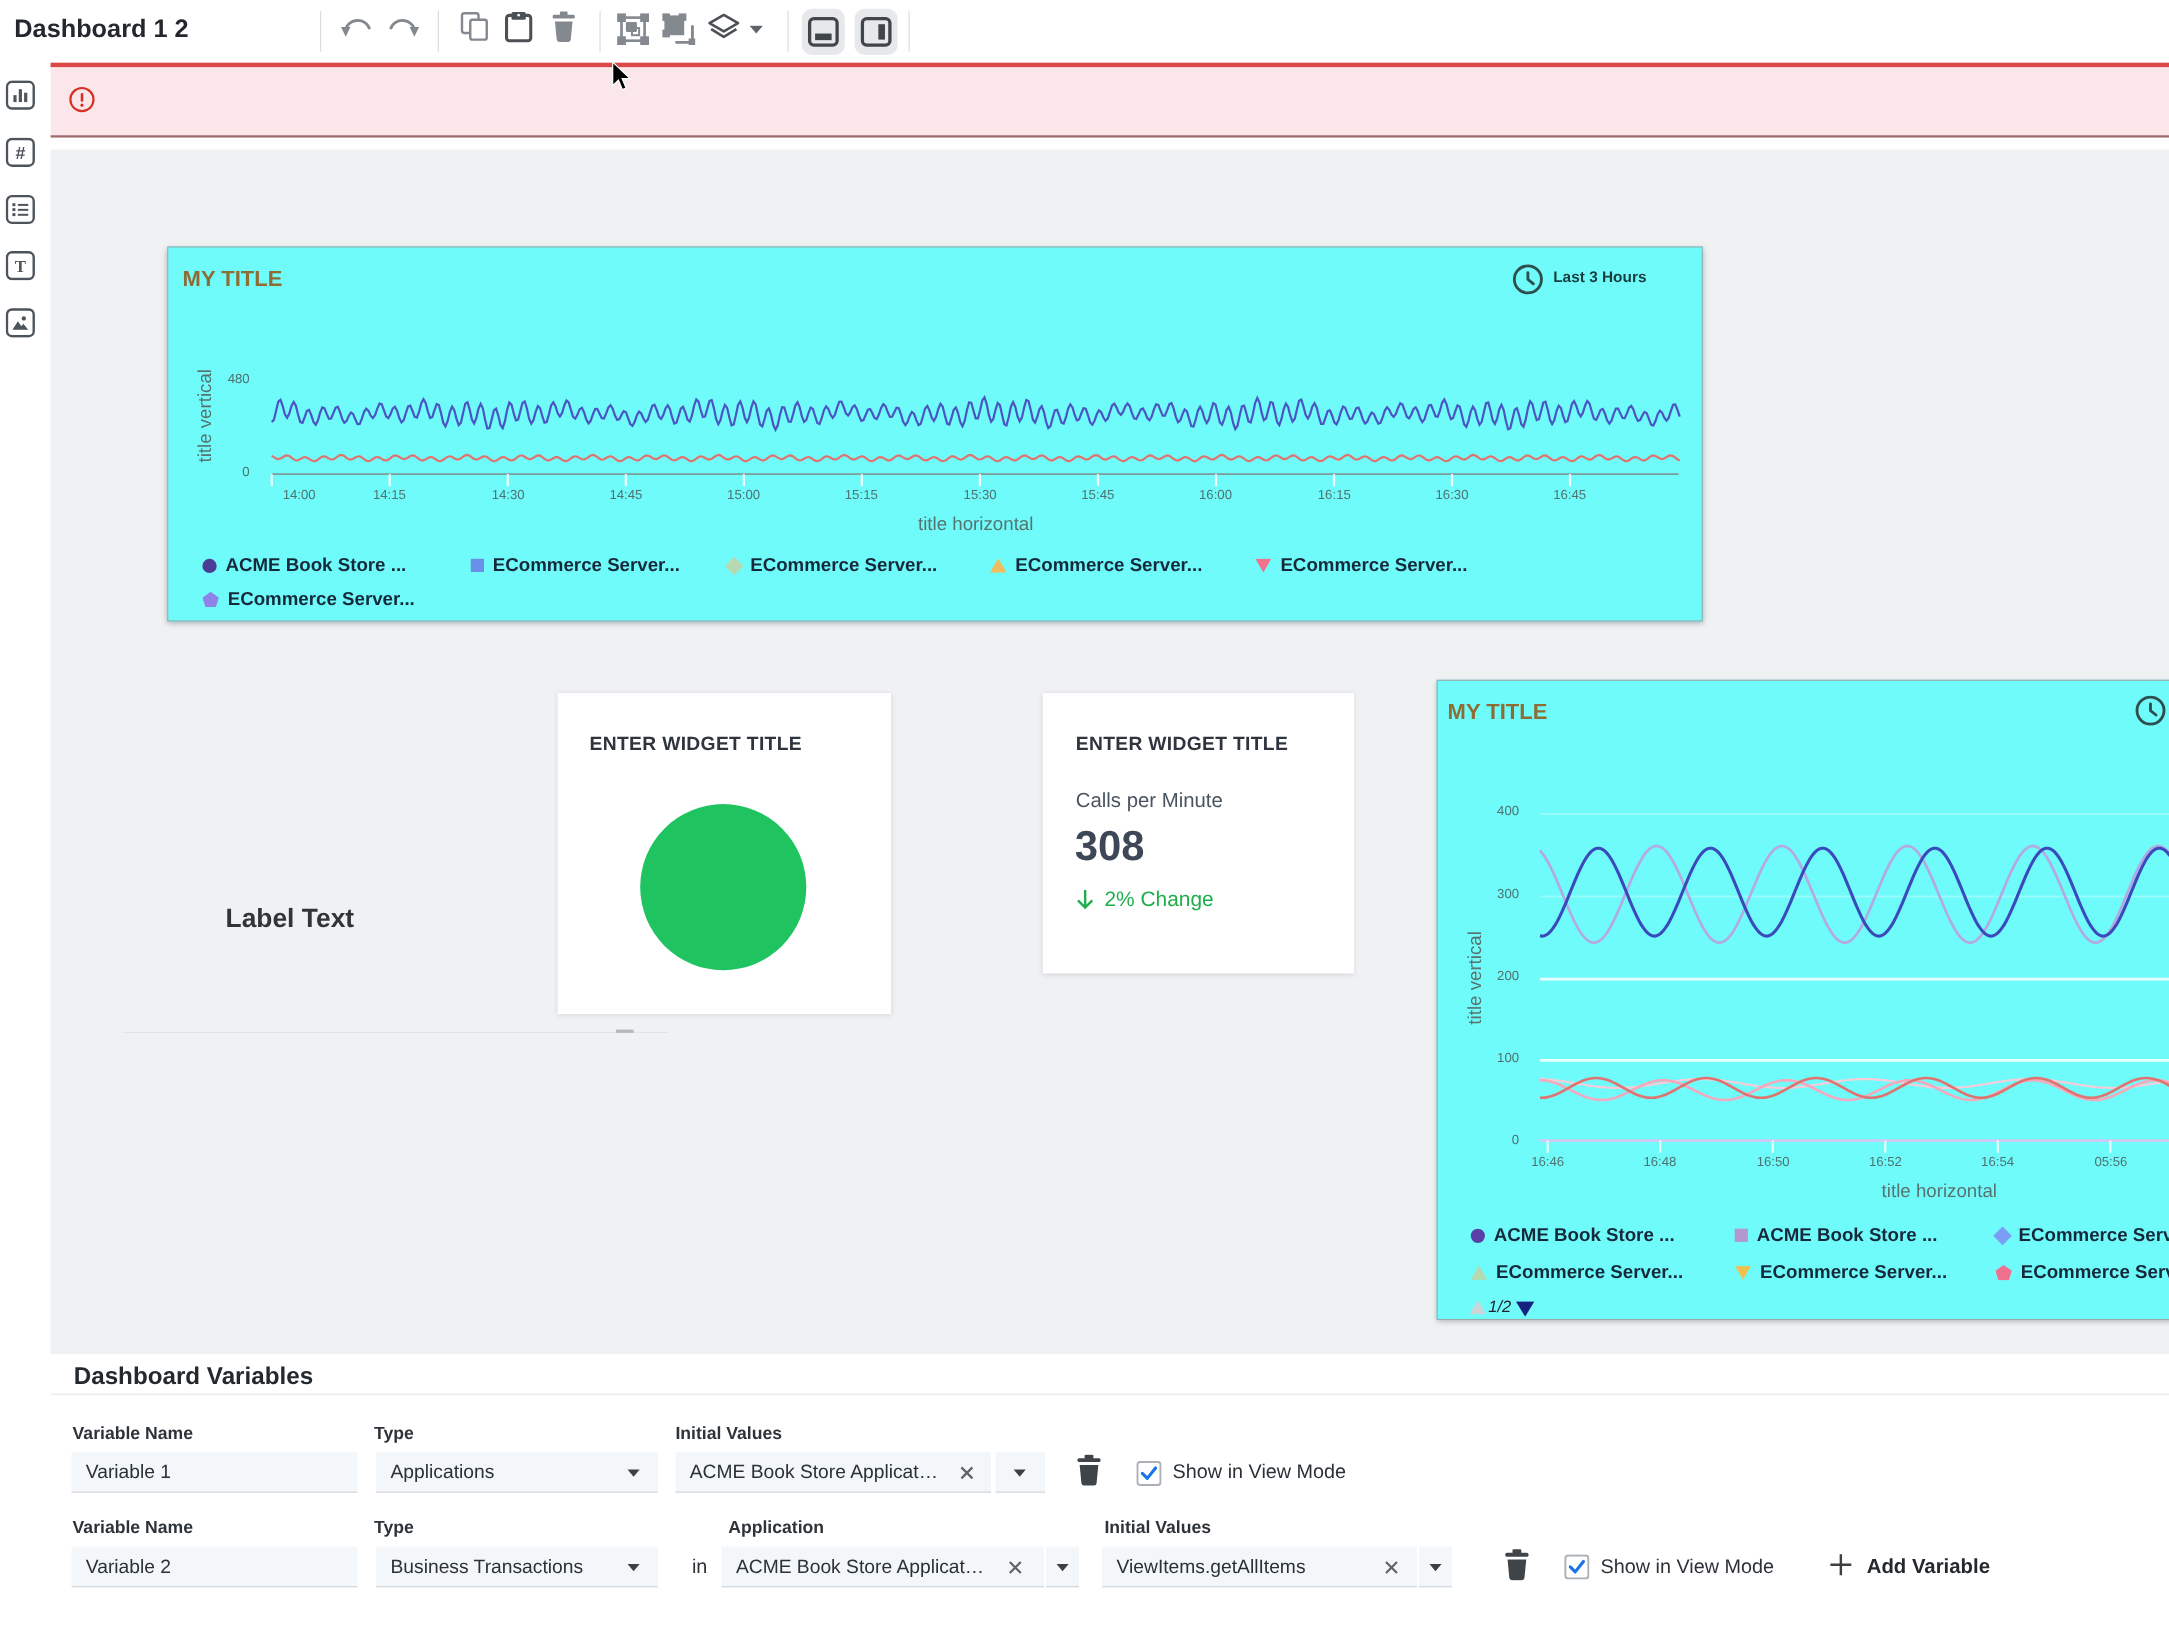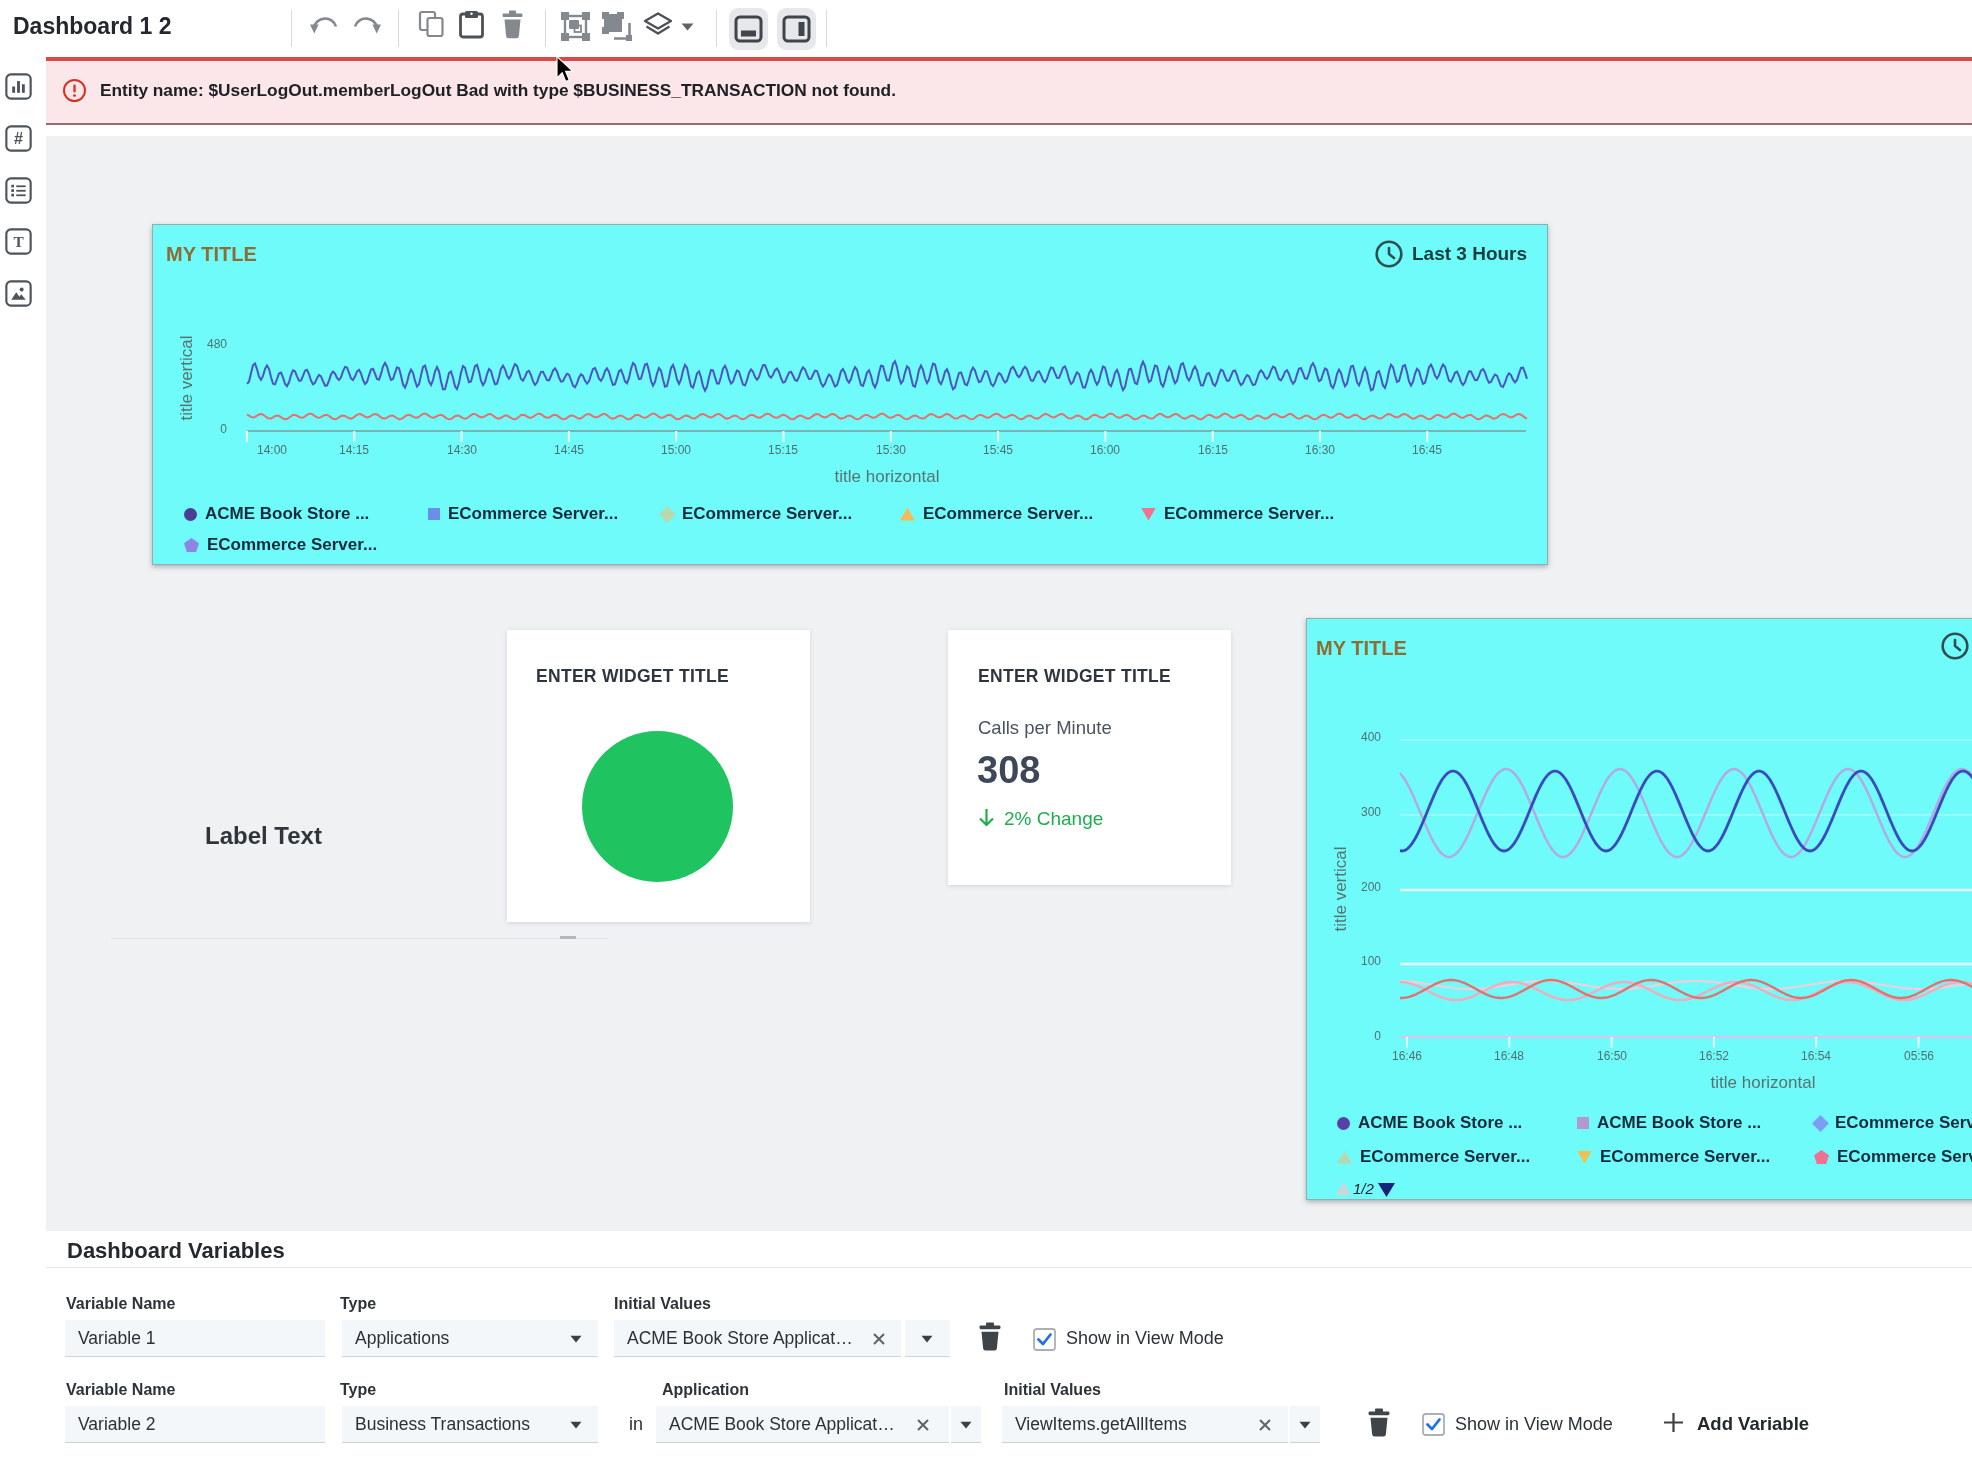--- a/index.html
+++ b/index.html
@@ -88,21 +88,20 @@
       <rect x="16.5" y="7" width="6" height="14" fill="#3f454b"></rect>
     </svg>
 </div>
 
 <div class="abs" style="left:46px;top:57px;width:1926px;height:68px;background:#fbe7e9;border-top:4px solid #dc4747;border-bottom:2px solid #9c6a6a">
   <svg style="position:absolute;left:16px;top:17px" width="25" height="25" viewBox="0 0 25 25">
     <circle cx="12.5" cy="12.5" r="10.5" fill="none" stroke="#d93025" stroke-width="2"></circle>
     <rect x="11.4" y="6.5" width="2.3" height="8" rx="1" fill="#d93025"></rect>
     <circle cx="12.5" cy="17.6" r="1.4" fill="#d93025"></circle>
   </svg>
-  <div class="abs" style="left:54px;top:19px;font-size:17.3px;font-weight:bold;color:#202124">Entity name: $UserLogOut.memberLogOut Bad with type $BUSINESS_TRANSACTION not found.</div>
 </div>
 
 <svg style="position:absolute;left:556px;top:56px" width="22" height="30" viewBox="0 0 22 30">
   <path d="M1 0.5 L1 22 L6.2 16.8 L9.8 25.5 L13.2 24 L9.6 15.4 L16.8 15.4 Z" fill="#000" stroke="#fff" stroke-width="1.1"></path>
 </svg>
 
 <div style="position:absolute;left:5px;top:73px"><svg width="27" height="27" viewBox="0 0 30 30">
       <rect x="1.5" y="1.5" width="27" height="27" rx="5" fill="#fff" stroke="#4d545c" stroke-width="2.4"></rect>
       <rect x="8" y="15" width="3.2" height="7" fill="#4d545c"></rect>
       <rect x="13.4" y="9" width="3.2" height="13" fill="#4d545c"></rect>
@@ -135,21 +134,21 @@
 
 <div class="abs" style="left:111px;top:938px;width:497px;height:1px;background:#e2e3e5"></div>
 <div class="abs" style="left:560px;top:936px;width:16px;height:3px;background:#b5b8bb"></div>
 
 <div class="cyan-widget" style="left:152px;top:224px;width:1396px;height:341px">
   <div class="wtitle" style="left:13px;top:18px">MY TITLE</div>
   <svg style="position:absolute;left:1222px;top:15px" width="29" height="29" viewBox="0 0 29 29">
       <circle cx="14" cy="14" r="12.3" fill="none" stroke="#2f4f4f" stroke-width="2.6"></circle>
       <path d="M14 8 V14 L19 18" fill="none" stroke="#2f4f4f" stroke-width="2.6" stroke-linecap="round"></path>
     </svg>
-  <div class="abs" style="left:1259px;top:18px;font-size:19px;font-weight:bold;color:#173d3d">Last 3 Hours</div>
+  <div class="abs" style="left:1259px;top:18px;font-size:14px;font-weight:bold;color:#173d3d">Last 3 Hours</div>
   <div class="axlab" style="left:24px;top:112px;width:50px;text-align:right">480</div>
   <div class="axlab" style="left:24px;top:197px;width:50px;text-align:right">0</div>
   <div class="axlab" style="left:-26px;top:143px;width:120px;text-align:center;color:#56736f;transform:rotate(-90deg);font-size:17px">title vertical</div>
   <svg class="abs" style="left:0;top:0" width="1396" height="341" viewBox="0 0 1396 341">
     <line x1="94" y1="206" x2="1373" y2="206" stroke="#7d9b9b" stroke-width="1.6"></line>
     <line x1="94.0" y1="206" x2="94.0" y2="217" stroke="rgba(255,255,255,0.9)" stroke-width="2"></line>
       <line x1="201.3" y1="206" x2="201.3" y2="217" stroke="rgba(255,255,255,0.9)" stroke-width="2"></line>
       <line x1="308.6" y1="206" x2="308.6" y2="217" stroke="rgba(255,255,255,0.9)" stroke-width="2"></line>
       <line x1="415.9" y1="206" x2="415.9" y2="217" stroke="rgba(255,255,255,0.9)" stroke-width="2"></line>
       <line x1="523.2" y1="206" x2="523.2" y2="217" stroke="rgba(255,255,255,0.9)" stroke-width="2"></line>

